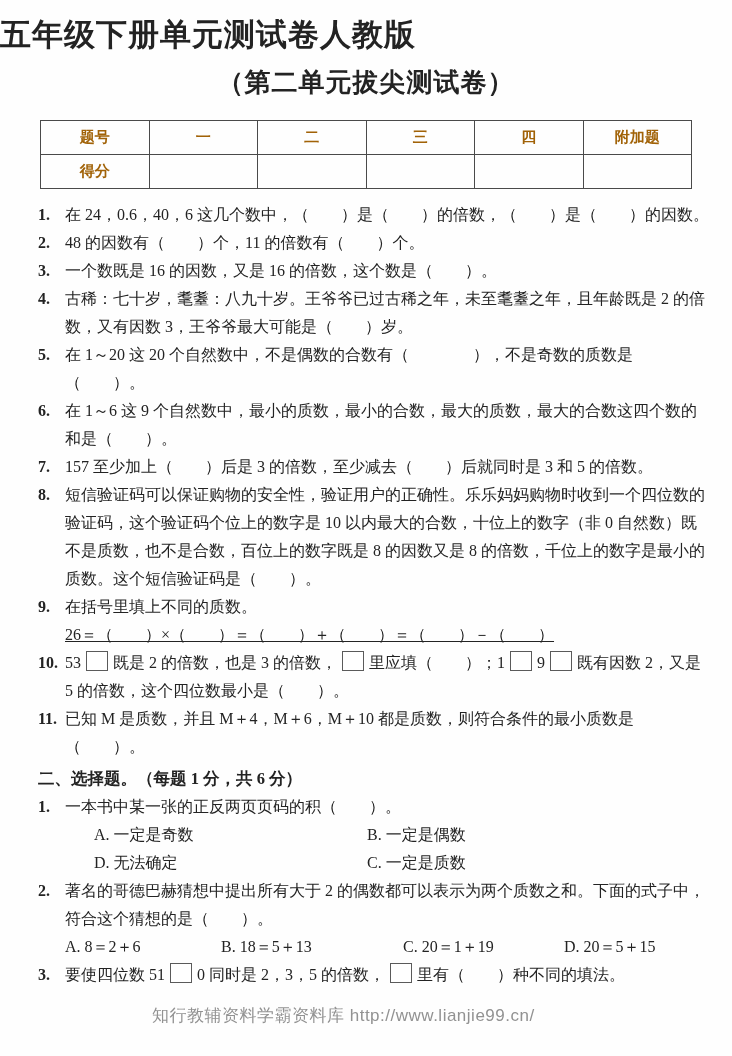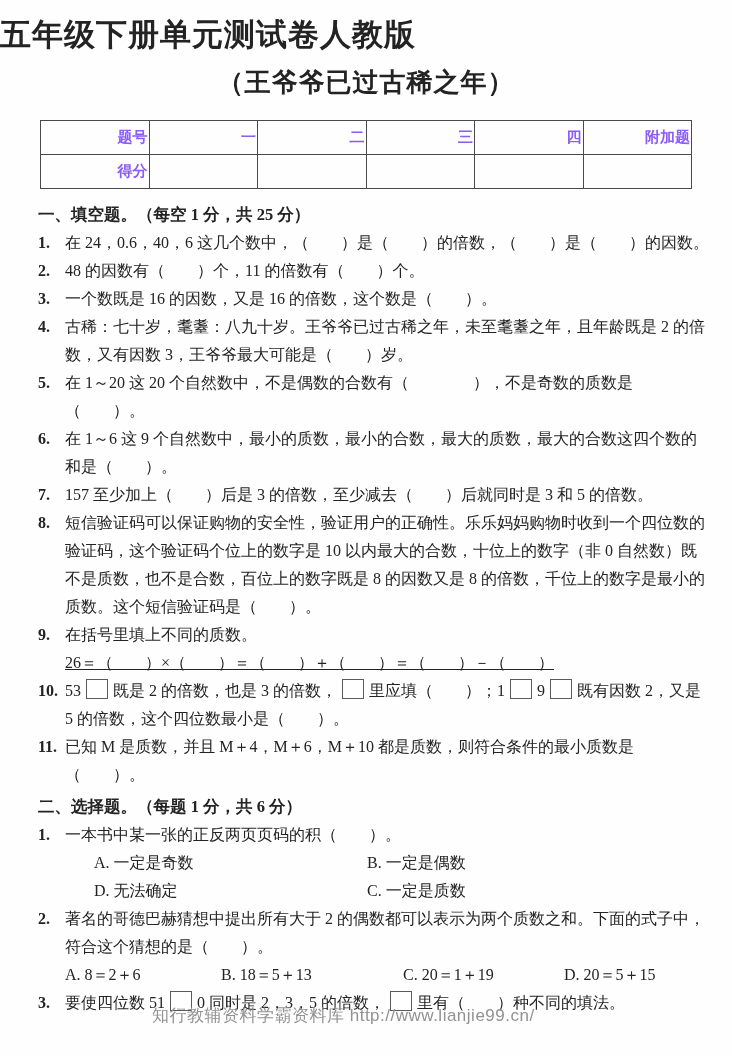--- a/index.html
+++ b/index.html
@@ -31,25 +31,25 @@
   }
   table.score-table{
     border-collapse:collapse;
     margin:21px 0 0 40px;
     width:652px;
     table-layout:fixed;
   }
   table.score-table td{
     border:1px solid #4a4a4a;
     height:31px;
-    text-align:right;
+    text-align:center;
     vertical-align:middle;
     font-size:15px;
     font-weight:bold;
-    color:#8b5cf6;
+    color:#a16207;
   }
   .content{
     margin:12px 20px 0 38px;
     width:674px;
     font-size:16px;
     line-height:28px;
   }
   .sec-heading{
     font-weight:bold;
     font-size:16.5px;
@@ -88,21 +88,21 @@
     white-space:nowrap;
   }
   .sec2{margin-top:4px;}
 </style>
 </head>
 <body>
 
 <div class="page">
 
   <h1 class="title">五年级下册单元测试卷人教版</h1>
-  <h2 class="subtitle">（王爷爷已过古稀之年）</h2>
+  <h2 class="subtitle">（第二单元拔尖测试卷）</h2>
 
   <table class="score-table">
     <tbody>
         <tr>
       <td>题号</td>
       <td>一</td>
       <td>二</td>
       <td>三</td>
       <td>四</td>
       <td>附加题</td>
@@ -113,21 +113,20 @@
       <td></td>
       <td></td>
       <td></td>
       <td></td>
     </tr>
   </tbody>
     </table>
 
   <div class="content">
     <div class="section">
-      <div class="sec-heading">一、填空题。（每空 1 分，共 25 分）</div>
       <div>
           <div class="q">
             <span class="qnum">1.</span>
             <div class="qtext">在 24，0.6，40，6 这几个数中，（　　）是（　　）的倍数，（　　）是（　　）的因数。</div>
           </div>
           <div class="q">
             <span class="qnum">2.</span>
             <div class="qtext">48 的因数有（　　）个，11 的倍数有（　　）个。</div>
           </div>
           <div class="q">

